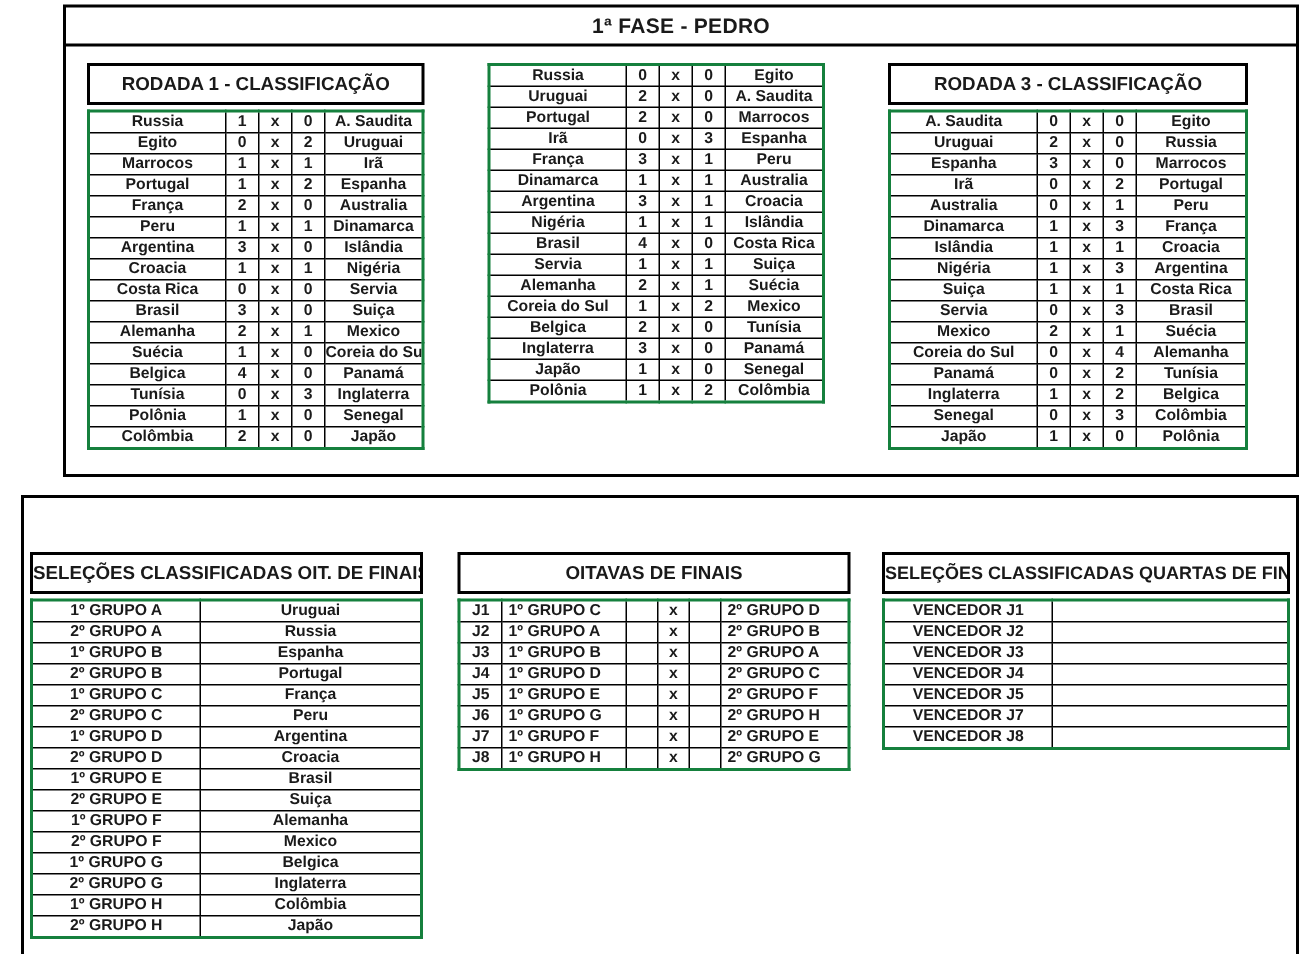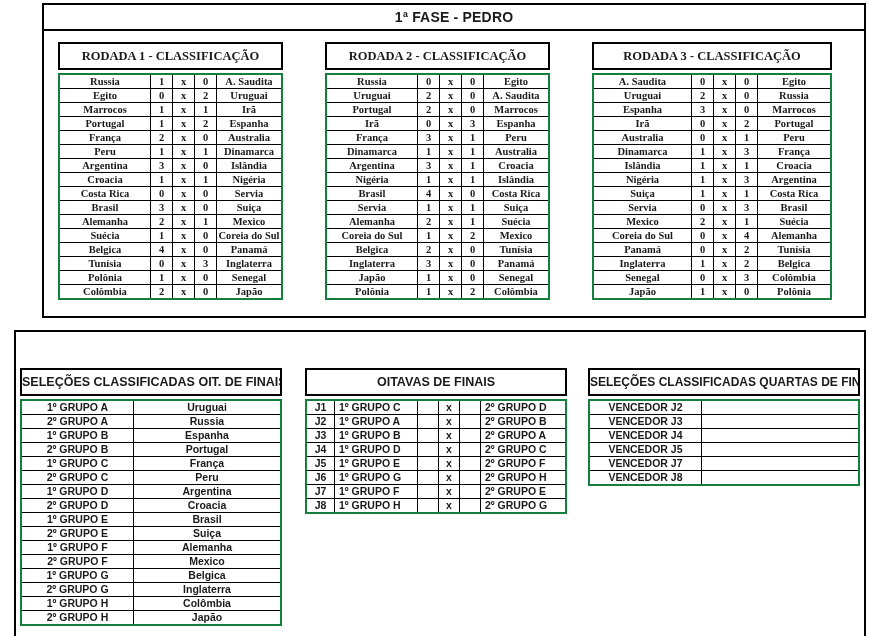--- a/index.html
+++ b/index.html
@@ -21,21 +21,21 @@
     text-align:center;font-size:12.5px;margin-bottom:3px;background:#fff;
     white-space:nowrap;overflow:hidden;
   }
   table.grid{border-collapse:collapse;table-layout:fixed;border:2px solid #15803d;width:100%;}
   table.grid td{
     border:1px solid #000;height:13px;line-height:13px;padding:0;
     font-size:10.5px;font-weight:bold;text-align:center;
     white-space:nowrap;overflow:hidden;
   }
   
-  .rtable{width:225px;top:37px;font-family:Liberation Serif, serif;}
+  .rtable{width:225px;top:37px;}
   #rt0{left:14px;} #rt1{left:281px;} #rt2{left:548px;width:240px;}
   .rtable td:nth-child(1){width:90px;}
   .rtable td:nth-child(2),.rtable td:nth-child(3),.rtable td:nth-child(4){width:21px;}
   #rt2 td:nth-child(1){width:97px;}
   
   #qual16{left:4px;top:36px;width:262px;}
   #qual16 td:nth-child(1){width:111px;}
   #oitavas{left:289px;top:36px;width:262px;}
   #oitavas td:nth-child(1){width:27px;}
   #oitavas td:nth-child(2){width:78px;text-align:left;padding-left:4px;}
@@ -164,21 +164,20 @@
               <td>Colômbia</td>
               <td>2</td>
               <td>x</td>
               <td>0</td>
               <td>Japão</td>
             </tr>
           </tbody>
         </table>
       </div>
       <div class="ptable rtable" id="rt1">
-        <div class="thead">RODADA 2 - CLASSIFICAÇÃO</div>
         <table class="grid">
           <tbody>
             <tr>
               <td>Russia</td>
               <td>0</td>
               <td>x</td>
               <td>0</td>
               <td>Egito</td>
             </tr>
             <tr>
@@ -555,20 +554,24 @@
           </tr>
         </tbody>
       </table>
   </div>
 
   <div class="ptable" id="qualqf">
     <div class="thead">SELEÇÕES CLASSIFICADAS QUARTAS DE FINAIS</div>
     <table class="grid">
         <tbody>
           <tr>
+            <td>VENCEDOR J1</td>
+            <td></td>
+          </tr>
+          <tr>
             <td>VENCEDOR J2</td>
             <td></td>
           </tr>
           <tr>
             <td>VENCEDOR J3</td>
             <td></td>
           </tr>
           <tr>
             <td>VENCEDOR J4</td>
             <td></td>

